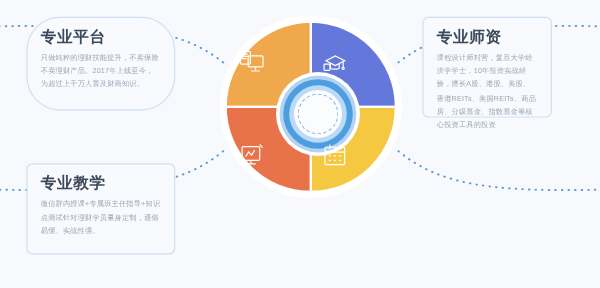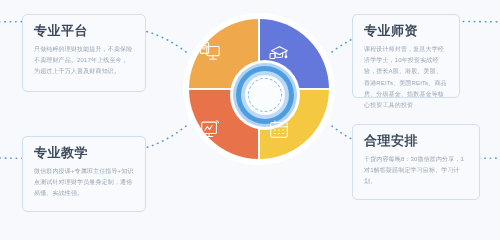--- a/index.html
+++ b/index.html
@@ -53,21 +53,21 @@
   }
 
   .card-body {
     font-size: 6px;
     color: #9aa6b5;
     line-height: 1.85;
     letter-spacing: 0.15px;
     text-align: left;
   }
 
-  #card-tl { left: 22px;  top: 14px;  width: 124px; height: 78px; }
+  #card-tl { left: 22px;  top: 14px;  width: 124px; height: 78px; border-radius: 28px; }
   #card-tr { left: 352px; top: 14px;  width: 108px; height: 84px; }
   #card-bl { left: 22px;  top: 136px; width: 124px; height: 76px; }
   #card-br { left: 352px; top: 124px; width: 128px; height: 76px; }
 
   
   #donut {
     position: absolute;
     left: 183px;
     top: 13px;
     width: 152px;
@@ -231,18 +231,14 @@
   <div class="card" id="card-tr">
     <div class="card-title">专业师资</div>
     <div class="card-body">课程设计师封营，复旦大学经济学学士，10年投资实战经验，擅长A股、港股、美股、香港REITs、美国REITs、商品房、分级基金、指数基金等核心投资工具的投资</div>
   </div>
 
   <div class="card" id="card-bl">
     <div class="card-title">专业教学</div>
     <div class="card-body">微信群内授课+专属班主任指导+知识点测试针对理财学员量身定制，通俗易懂、实战性强。</div>
   </div>
 
-  <div class="card" id="card-br">
-    <div class="card-title">合理安排</div>
-    <div class="card-body">干货内容每晚8：30微信群内分享，1对1解答疑惑制定学习目标、学习计划。</div>
-  </div>
 
 </div>
 
 </body></html>

